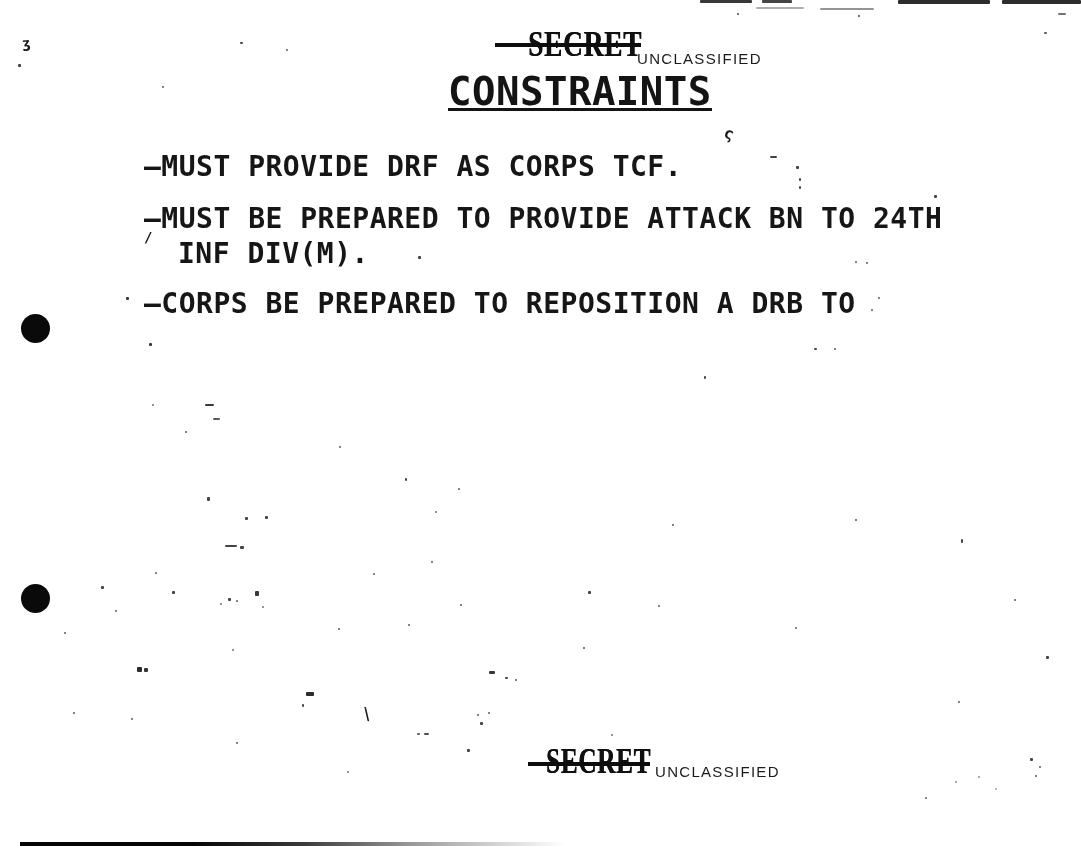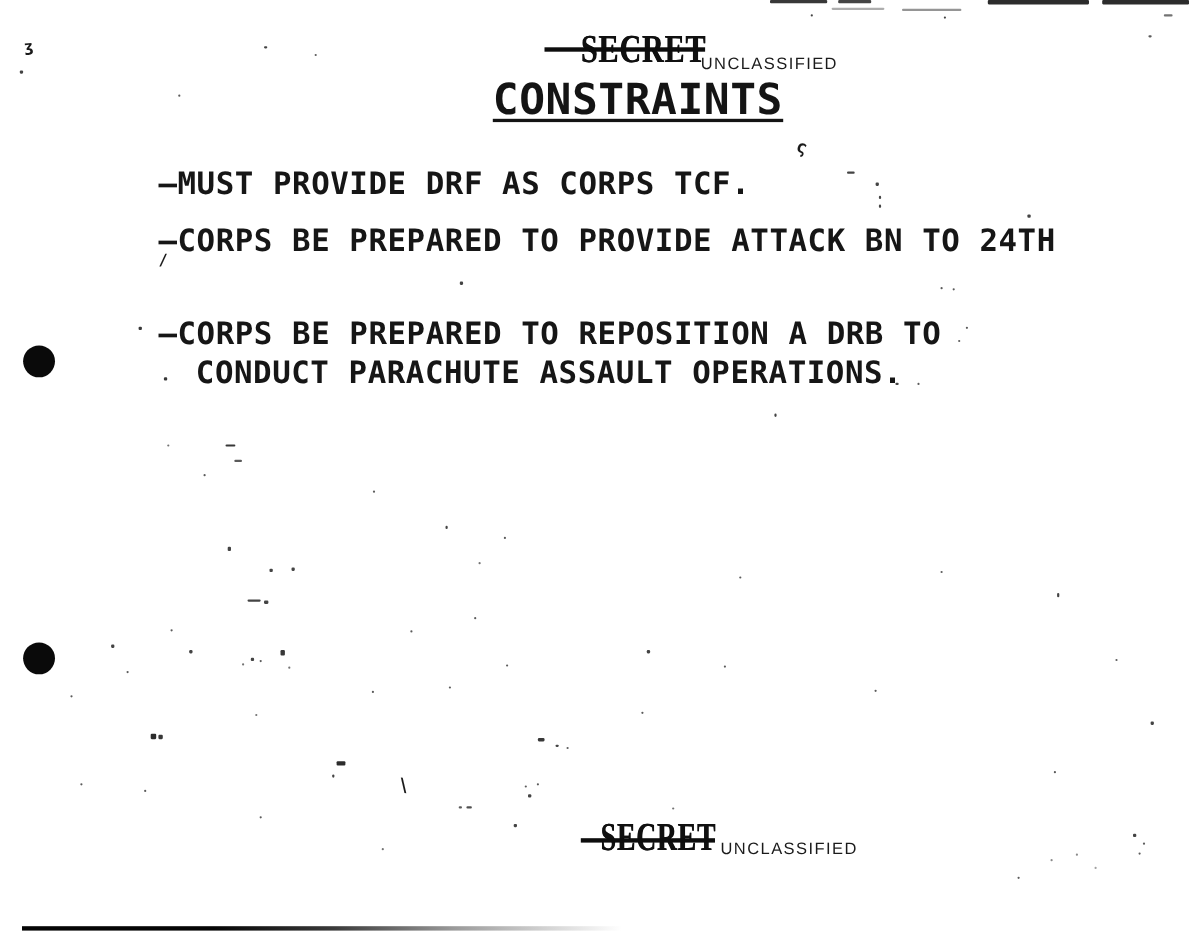--- a/index.html
+++ b/index.html
@@ -108,25 +108,25 @@
     <span class="unclass">UNCLASSIFIED</span>
   </div>
 
   <div class="doc-title">CONSTRAINTS</div>
 
   <div>
     <div class="bullet" style="top:149px;">
       <div class="line"><span class="dash">– </span><span>MUST PROVIDE DRF AS CORPS TCF.</span></div>
     </div>
     <div class="bullet" style="top:201px;">
-      <div class="line"><span class="dash">– </span><span>CORPS BE PREPARED TO PROVIDE ATTACK BN TO 24TH</span></div>
+      <div class="line"><span class="dash">– </span><span>MUST BE PREPARED TO PROVIDE ATTACK BN TO 24TH</span></div>
+      <div class="line cont"><span>INF DIV(M).</span></div>
     </div>
     <div class="bullet" style="top:286px;">
       <div class="line"><span class="dash">– </span><span>CORPS BE PREPARED TO REPOSITION A DRB TO</span></div>
-      <div class="line cont"><span>CONDUCT PARACHUTE ASSAULT OPERATIONS.</span></div>
     </div>
   </div>
 
   <div class="stamp stamp-bottom" style="left:528px;top:744px;">
     <span class="secret">SECRET</span>
     <div class="strike"></div>
     <span class="unclass">UNCLASSIFIED</span>
   </div>
 
   <div id="punches">

